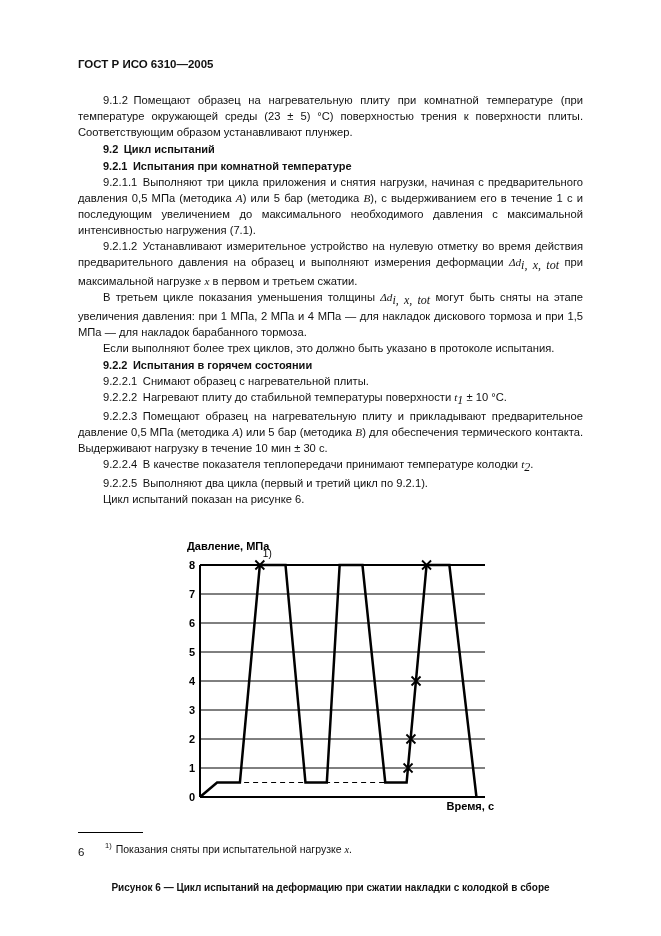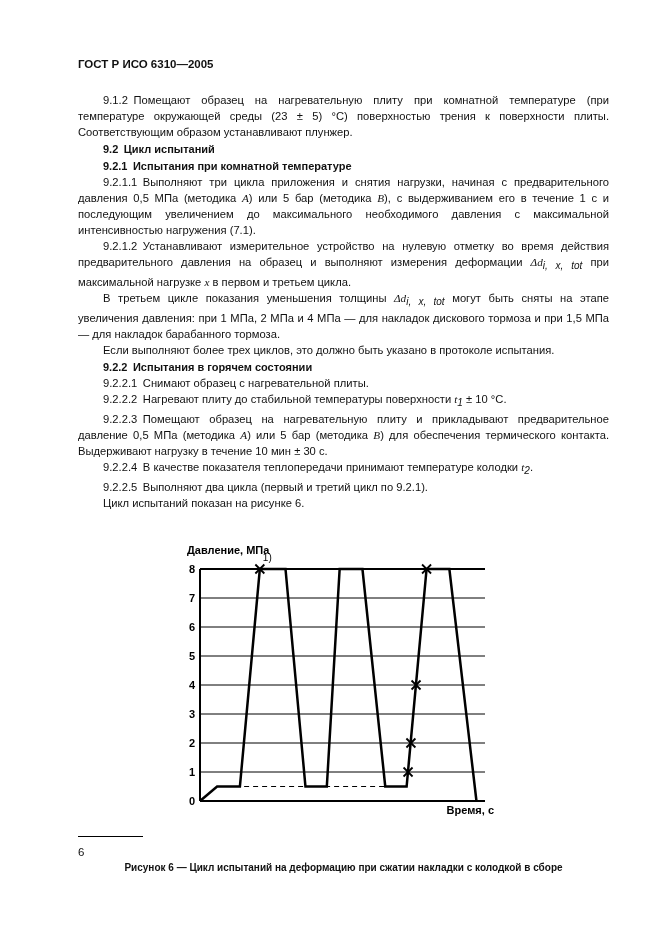--- a/index.html
+++ b/index.html
@@ -1,48 +1,48 @@
 <!DOCTYPE html>
 <html><head>
 <meta charset="utf-8">
 <style>
   html,body{margin:0;padding:0;}
   body{
     width:661px;height:936px;background:#ffffff;color:#111;
     font-family:"Liberation Sans",sans-serif;
     position:relative;overflow:hidden;
   }
-  .page{padding:57px 52px 0 78px;}
+  .page{padding:57px 78px 0 78px;}
   .doc-header{font-size:11.5px;font-weight:bold;line-height:14px;}
   .body-text{margin-top:21px;}
   .para{margin:0;font-size:11.2px;line-height:16px;text-align:justify;text-indent:25px;}
   .heading{margin:1px 0 0 0;font-size:11px;line-height:16px;font-weight:bold;text-indent:25px;}
   .run-i{font-style:italic;font-family:"Liberation Serif",serif;}
-  .run-sub{font-style:italic;font-family:Liberation Sans, sans-serif;font-size:10px;vertical-align:-3px;}
+  .run-sub{font-style:italic;font-family:Liberation Serif, serif;font-size:12px;vertical-align:-3px;}
   .figure-wrap{margin-top:30px;margin-left:100px;width:330px;}
   .figure-chart svg{display:block;}
   .footnote-rule{width:65px;border-top:1.5px solid #000;margin-top:10px;}
   .footnote{margin:6px 0 0 27px;font-size:10.5px;line-height:14px;}
   .footnote .fn-marker{font-size:7.5px;vertical-align:5px;margin-right:4px;}
   .figure-caption{margin-top:24px;text-align:center;font-size:10px;font-weight:bold;line-height:13px;}
   .page-number{position:absolute;left:78px;top:846px;font-size:11.5px;}
 </style>
 </head>
 <body>
 
 <div class="page">
 
   <div class="doc-header">ГОСТ Р ИСО 6310—2005</div>
 
   <div class="body-text">
       <p class="para"><span>9.1.2 Помещают образец на нагревательную плиту при комнатной температуре (при температуре окружающей среды (23 ± 5) °С) поверхностью трения к поверхности плиты. Соответствующим образом устанавливают плунжер.</span></p>
       <p class="heading"><span>9.2 Цикл испытаний</span></p>
       <p class="heading"><span>9.2.1 Испытания при комнатной температуре</span></p>
       <p class="para"><span>9.2.1.1 Выполняют три цикла приложения и снятия нагрузки, начиная с предварительного давления 0,5 МПа (методика </span><span class="run-i">А</span><span>) или 5 бар (методика </span><span class="run-i">В</span><span>), с выдерживанием его в течение 1 с и последующим увеличением до максимального необходимого давления с максимальной интенсивностью нагружения (7.1).</span></p>
-      <p class="para"><span>9.2.1.2 Устанавливают измерительное устройство на нулевую отметку во время действия предварительного давления на образец и выполняют измерения деформации </span><span class="run-i">Δd</span><span class="run-sub">i, x, tot</span><span> при максимальной нагрузке </span><span class="run-i">x</span><span> в первом и третьем цикла.</span></p>
+      <p class="para"><span>9.2.1.2 Устанавливают измерительное устройство на нулевую отметку во время действия предварительного давления на образец и выполняют измерения деформации </span><span class="run-i">Δd</span><span class="run-sub">i, x, tot</span><span> при максимальной нагрузке </span><span class="run-i">x</span><span> в первом и третьем сжатии.</span></p>
       <p class="para"><span>В третьем цикле показания уменьшения толщины </span><span class="run-i">Δd</span><span class="run-sub">i, x, tot</span><span> могут быть сняты на этапе увеличения давления: при 1 МПа, 2 МПа и 4 МПа — для накладок дискового тормоза и при 1,5 МПа — для накладок барабанного тормоза.</span></p>
       <p class="para"><span>Если выполняют более трех циклов, это должно быть указано в протоколе испытания.</span></p>
       <p class="heading"><span>9.2.2 Испытания в горячем состоянии</span></p>
       <p class="para"><span>9.2.2.1 Снимают образец с нагревательной плиты.</span></p>
       <p class="para"><span>9.2.2.2 Нагревают плиту до стабильной температуры поверхности </span><span class="run-i">t</span><span class="run-sub">1</span><span> ± 10 °С.</span></p>
       <p class="para"><span>9.2.2.3 Помещают образец на нагревательную плиту и прикладывают предварительное давление 0,5 МПа (методика </span><span class="run-i">А</span><span>) или 5 бар (методика </span><span class="run-i">В</span><span>) для обеспечения термического контакта. Выдерживают нагрузку в течение 10 мин ± 30 с.</span></p>
       <p class="para"><span>9.2.2.4 В качестве показателя теплопередачи принимают температуре колодки </span><span class="run-i">t</span><span class="run-sub">2</span><span>.</span></p>
       <p class="para"><span>9.2.2.5 Выполняют два цикла (первый и третий цикл по 9.2.1).</span></p>
       <p class="para"><span>Цикл испытаний показан на рисунке 6.</span></p>
     </div>
@@ -82,18 +82,21 @@
           <line x1="233.53" y1="148.5" x2="242.53" y2="139.5" stroke="#000000" stroke-width="1.8"></line>
           <line x1="244.07500000000002" y1="23.5" x2="253.07500000000002" y2="32.5" stroke="#000000" stroke-width="1.8"></line>
           <line x1="244.07500000000002" y1="32.5" x2="253.07500000000002" y2="23.5" stroke="#000000" stroke-width="1.8"></line>
           <text x="9" y="13" font-size="11" font-weight="bold" font-family="Liberation Sans, sans-serif">Давление, МПа</text>
           <text x="316" y="273" text-anchor="end" font-size="11" font-weight="bold" font-family="Liberation Sans, sans-serif">Время, с</text>
         </svg>
     </div>
   </div>
 
   <div class="footnote-rule"></div>
+  <div class="footnote">
+    <span class="fn-marker">1)</span><span><span>Показания сняты при испытательной нагрузке </span><span class="run-i">x</span><span>.</span></span>
+  </div>
 
   <div class="figure-caption">Рисунок 6 — Цикл испытаний на деформацию при сжатии накладки с колодкой в сборе</div>
 
 </div>
 
 <div class="page-number">6</div>
 
 </body></html>

